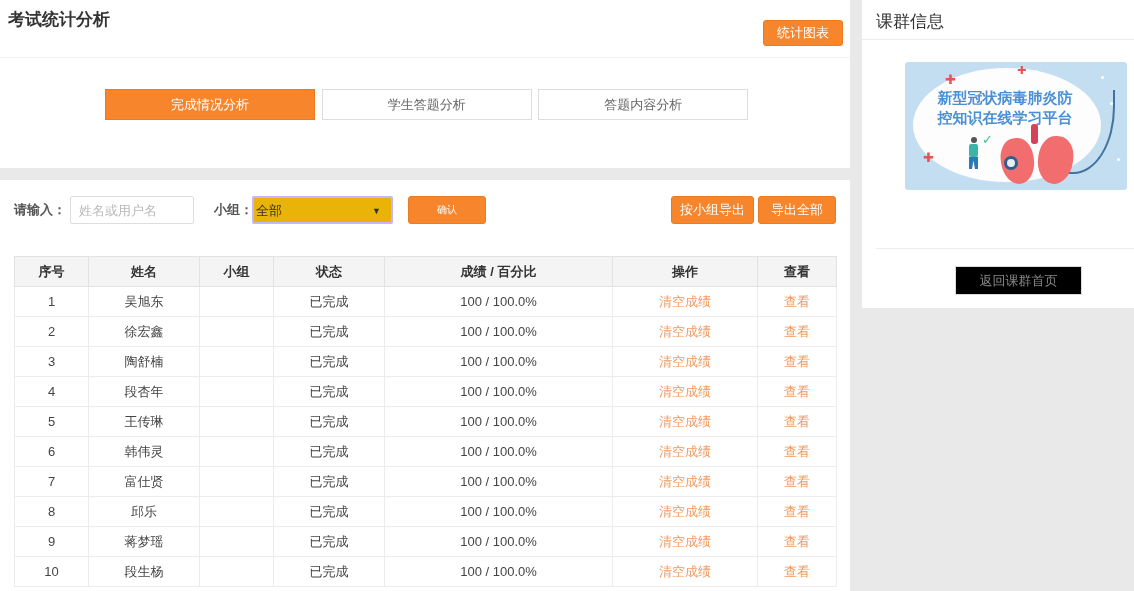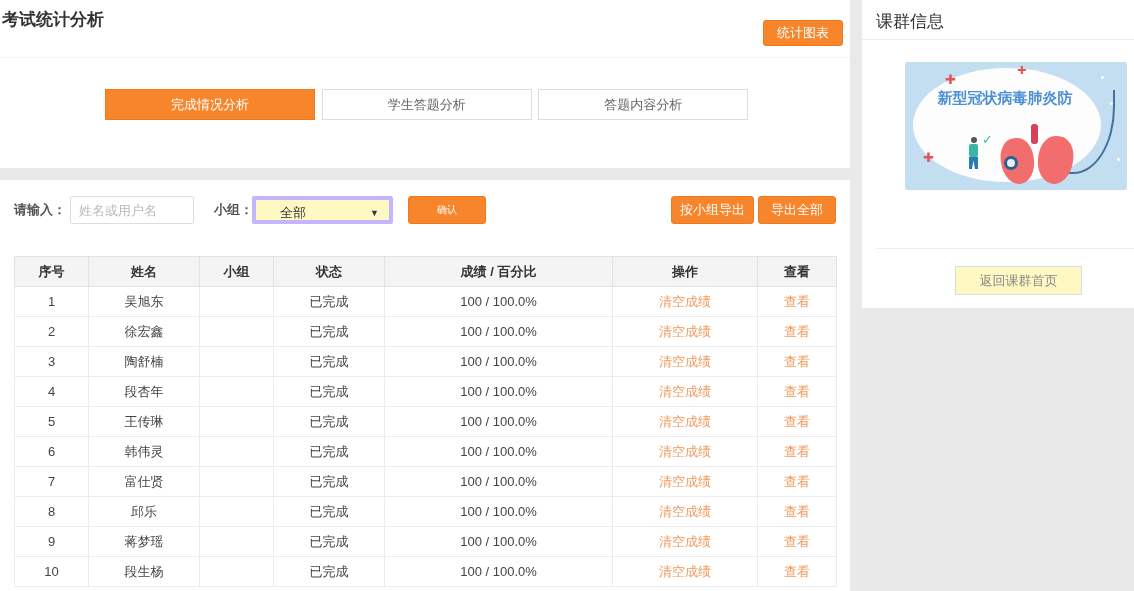--- a/index.html
+++ b/index.html
@@ -12,21 +12,21 @@
   body{
     font-family:"Liberation Sans","DejaVu Sans",sans-serif;
     background:#e9e9e9;
     position:relative;
     overflow:hidden;
     color:#333;
   }
   .card{background:#fff;position:absolute;}
   
   .card-top{left:0;top:0;width:850px;height:168px;}
-  .page-title{position:absolute;left:2px;top:8px;font-size:17px;font-weight:bold;color:#333;}
+  .page-title{position:absolute;left:8px;top:8px;font-size:17px;font-weight:bold;color:#333;}
   .meta-row{position:absolute;left:14px;top:34px;font-size:13px;color:#9a9a9a;white-space:nowrap;}
   .meta-item{margin-right:32px;}
   .hdr-divider{position:absolute;left:0;top:57px;width:100%;height:1px;background:#f2f2f2;}
   .btn{
     display:inline-block;text-align:center;cursor:pointer;
     background:var(--accent);color:#fff;border:1px solid var(--accent-border);
     border-radius:3px;font-size:13px;
   }
   .chart-btn{position:absolute;left:763px;top:20px;width:80px;height:26px;line-height:24px;}
   .tabs{position:absolute;left:105px;top:89px;white-space:nowrap;font-size:13px;}
@@ -41,22 +41,22 @@
   .lbl-input{left:14px;top:16px;}
   .lbl-group{left:214px;top:16px;}
   .text-input{
     position:absolute;left:70px;top:16px;width:124px;height:28px;
     border:1px solid #ddd;border-radius:2px;padding:8px 8px;font-size:13px;color:#333;
     font-family:inherit;outline:none;
   }
   .text-input::placeholder{color:#b8b8b8;}
   .select-box{
     position:absolute;left:252px;top:16px;width:141px;height:28px;
-    border:4px solid #c4b5fd;border-radius:2px;background:#fef9c3;cursor:pointer;
-    font-size:13px;color:#333;line-height:26px;padding:0 24px;
+    border:2px solid #c4b5fd;border-radius:2px;background:#eab308;cursor:pointer;
+    font-size:13px;color:#333;line-height:26px;padding:0 2px;
   }
   .select-arrow{position:absolute;right:10px;top:0;font-size:9px;color:#333;}
   .confirm-btn{position:absolute;left:408px;top:16px;width:78px;height:28px;line-height:26px;font-size:10px;}
   .export-group-btn{position:absolute;left:671px;top:16px;width:83px;height:28px;line-height:26px;}
   .export-all-btn{position:absolute;left:758px;top:16px;width:78px;height:28px;line-height:26px;}
   
   .data-table{
     position:absolute;left:14px;top:76px;width:822px;
     border-collapse:collapse;table-layout:fixed;font-size:13px;
   }
@@ -102,21 +102,21 @@
   .check-mark{position:absolute;left:77px;top:70px;font-size:13px;font-weight:bold;color:#3fc380;}
   .dot{position:absolute;width:3px;height:3px;background:#fff;border-radius:50%;}
   .dot-1{left:205px;top:40px;} .dot-2{left:212px;top:96px;} .dot-3{left:196px;top:14px;}
   .course-title{
     position:absolute;left:18px;top:197px;width:254px;
     font-size:23px;color:#222;white-space:nowrap;overflow:hidden;
   }
   .sidebar-divider2{position:absolute;left:14px;top:248px;right:0;height:1px;background:#ededed;}
   .back-btn{
     position:absolute;left:93px;top:266px;width:127px;height:29px;line-height:27px;text-align:center;
-    background:#fef9c3;border:1px solid #dcdcdc;color:#888;font-size:13px;cursor:pointer;
+    background:#000000;border:1px solid #dcdcdc;color:#888;font-size:13px;cursor:pointer;
   }
 </style>
 </head>
 <body>
 
 <div class="card card-top">
   <div class="page-title">考试统计分析</div>
   <div class="btn chart-btn">统计图表</div>
   <div class="hdr-divider"></div>
   <div class="tabs">
@@ -258,20 +258,21 @@
   <div class="sidebar-title">课群信息</div>
   <div class="sidebar-divider"></div>
 
   <div class="banner">
     <div class="banner-ellipse"></div>
     <span class="cross cross-1">✚</span>
     <span class="cross cross-2">✚</span>
     <span class="cross cross-3">✚</span>
     <div class="banner-text">
       <div>新型冠状病毒肺炎防</div>
+      <div>控知识在线学习平台</div>
     </div>
     <div class="steth-tube"></div>
     <div class="trachea"></div>
     <div class="lung lung-left"></div>
     <div class="lung lung-right"></div>
     <div class="steth-head"></div>
     <div class="person-head"></div>
     <div class="person-body"></div>
     <div class="person-legs"></div>
     <span class="check-mark">✓</span>

